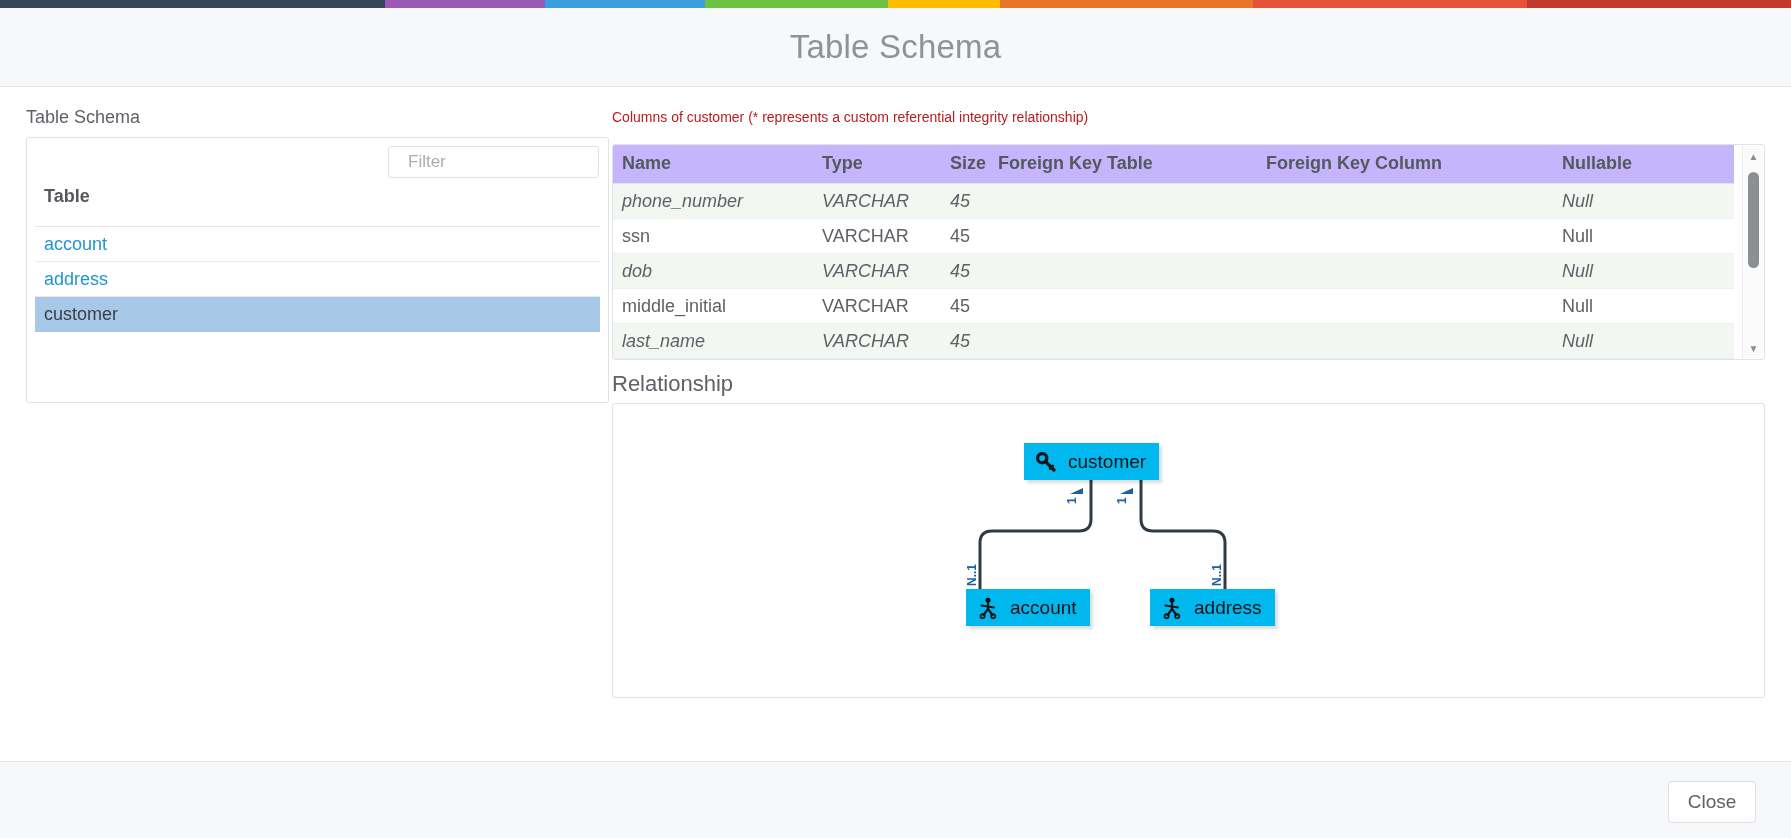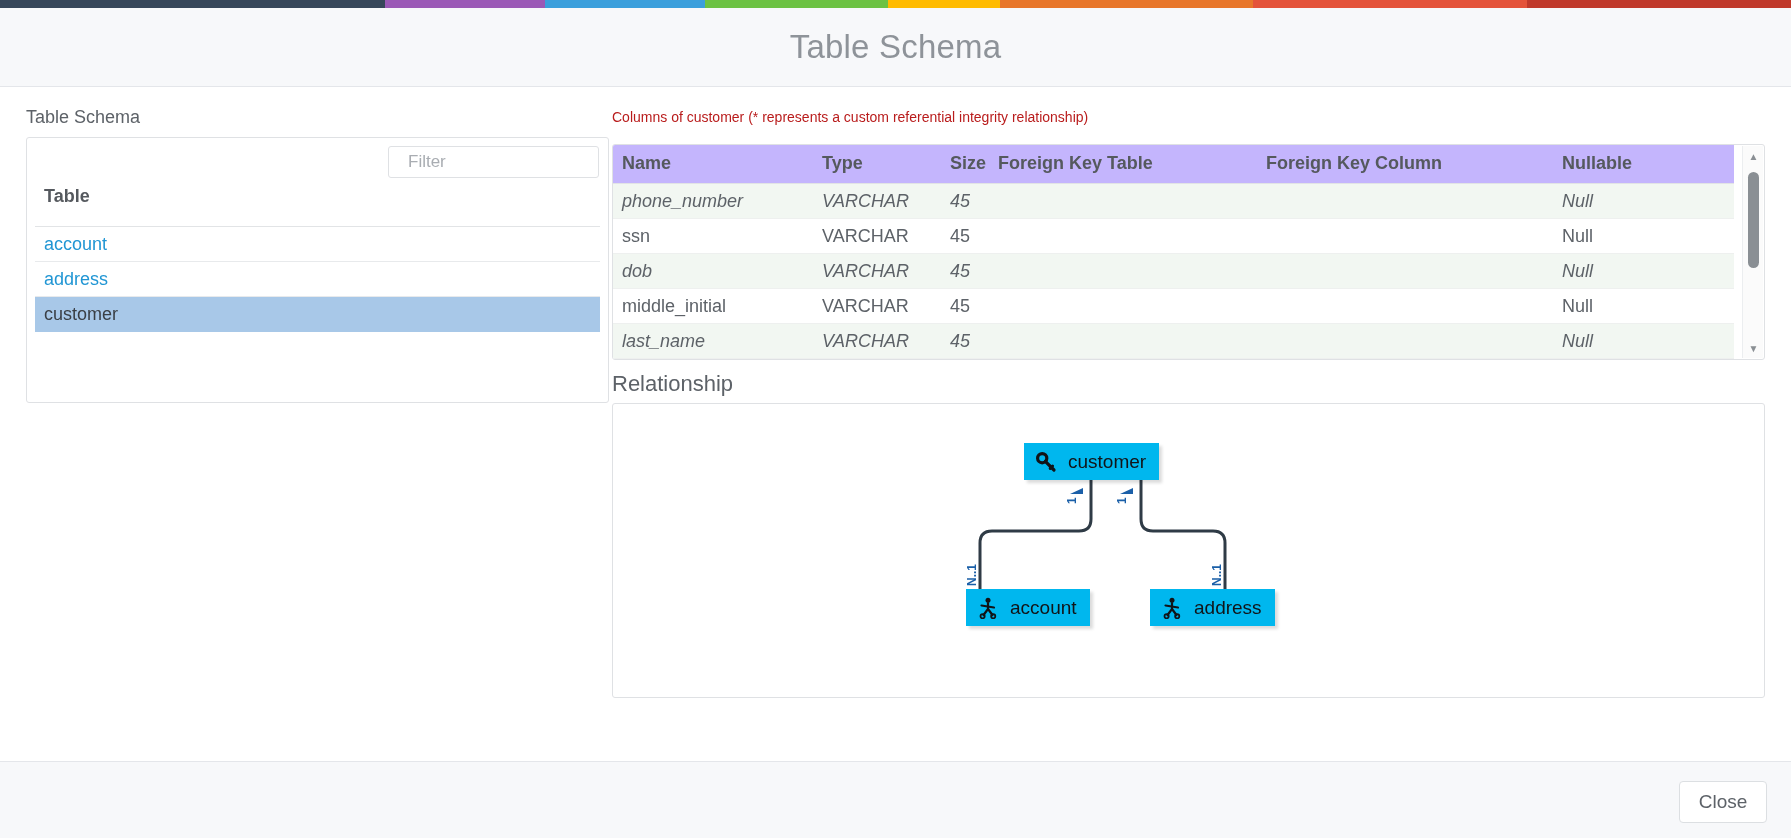--- a/index.html
+++ b/index.html
@@ -231,21 +231,21 @@
   
   .footer {
     position: absolute;
     left: 0; top: 761px;
     width: 1791px; height: 77px;
     background: #f7f8fa;
     border-top: 1px solid #e4e6ea;
   }
   .close-btn {
     position: absolute;
-    right: 24px; top: 19px;
+    right: 35px; top: 19px;
     width: 88px; height: 42px;
     background: #ffffff;
     border: 1px solid #dcdfe2;
     border-radius: 4px;
     font-size: 19px;
     color: #5d6268;
     font-family: "Liberation Sans", "DejaVu Sans", sans-serif;
     cursor: pointer;
   }
 </style>

